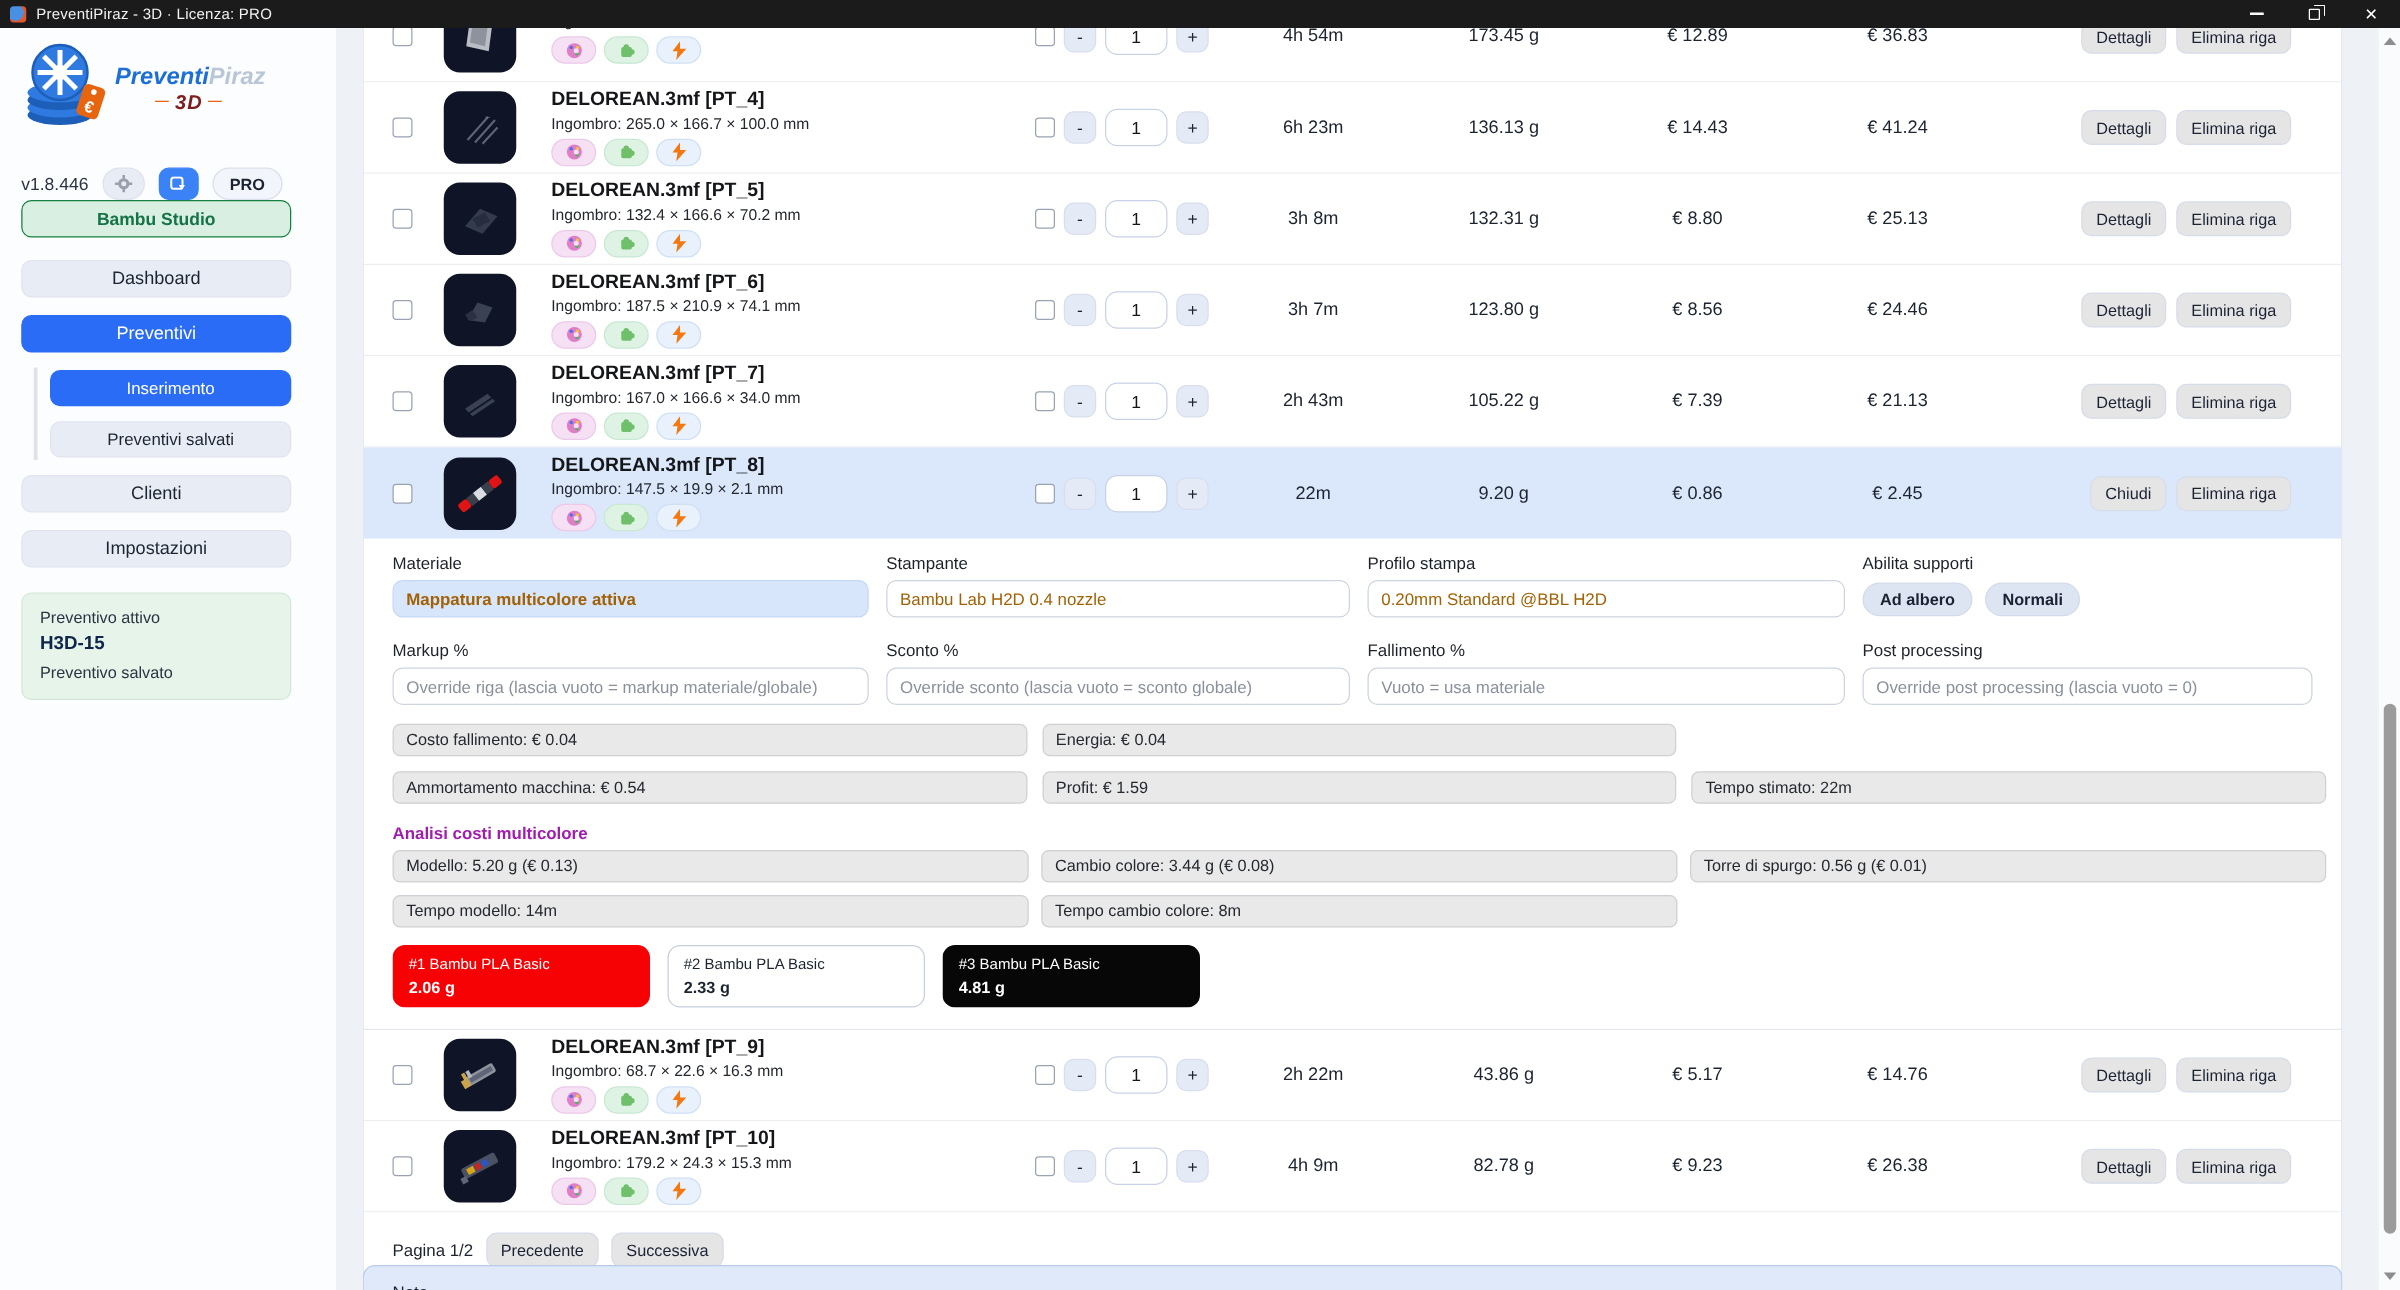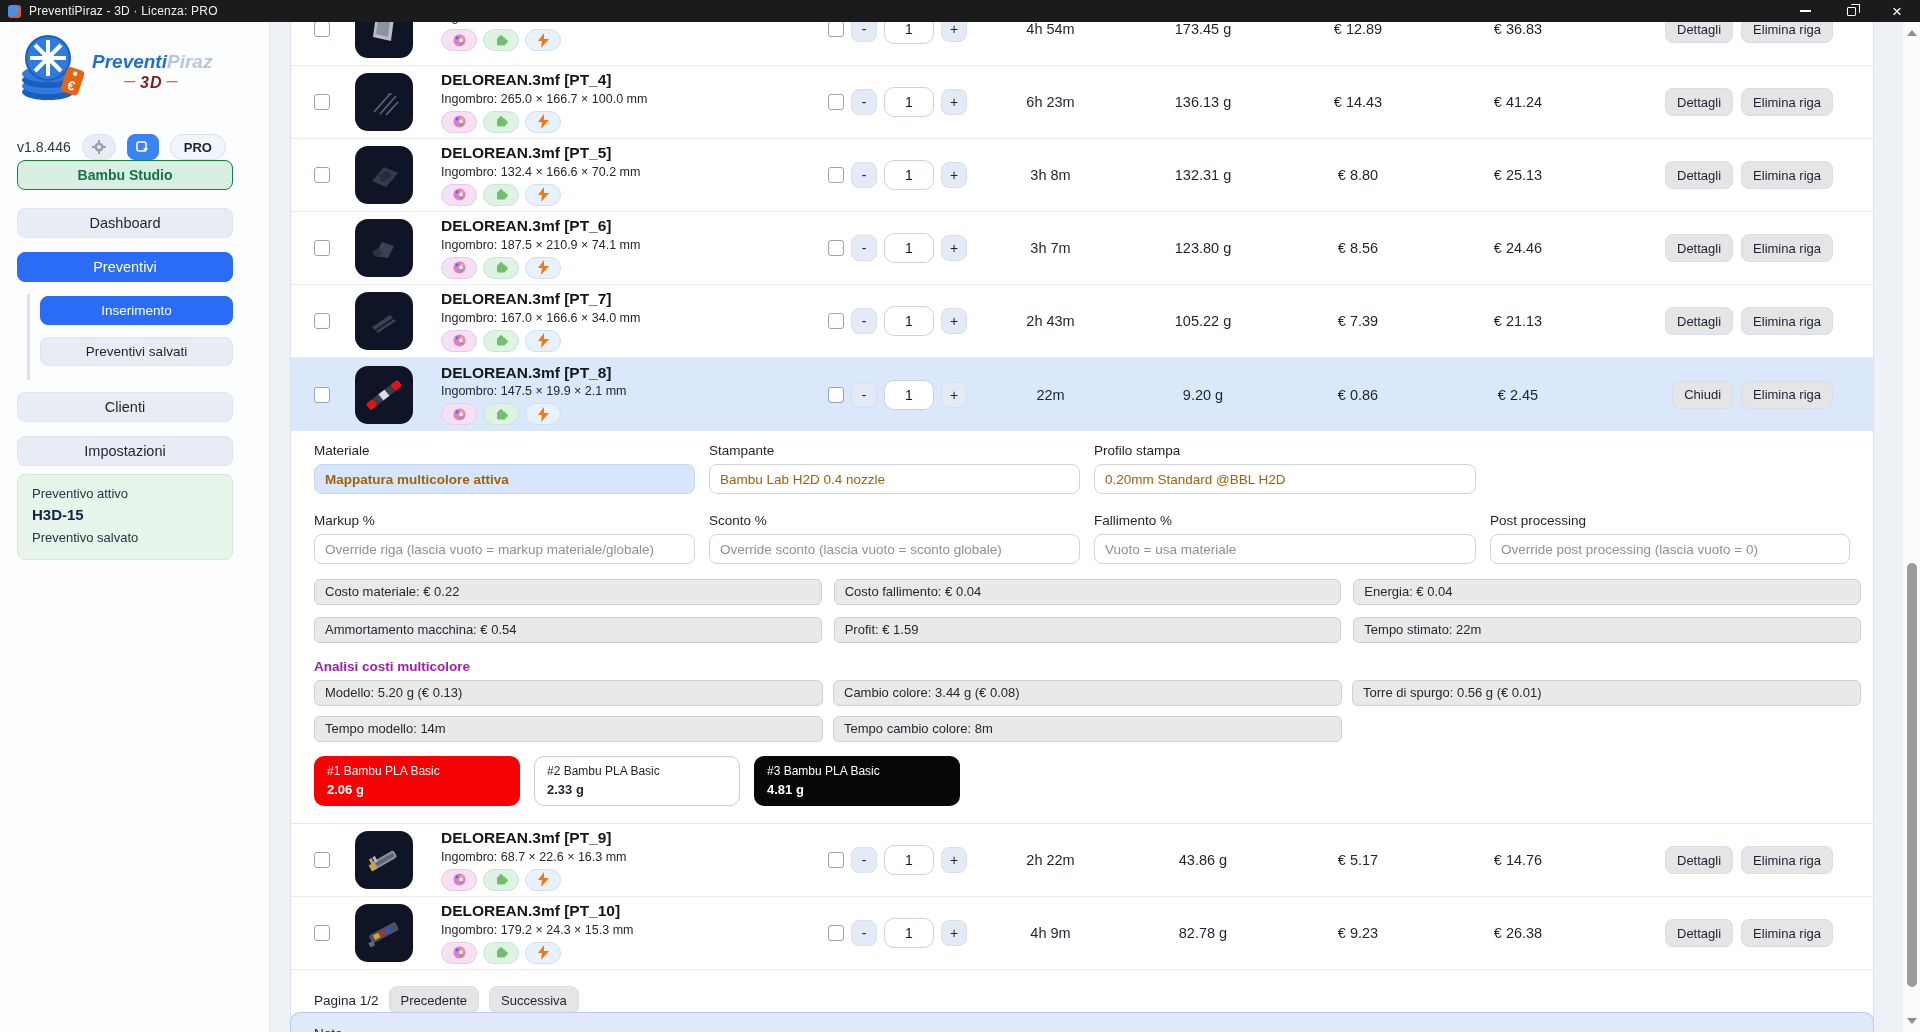--- a/index.html
+++ b/index.html
@@ -32,21 +32,21 @@
   .icon-btn.blue { width:32px; border-radius:8px; background:#3b82f6; border-color:#3b82f6; }
   .pro-badge { height:26px; padding:0 13px; border-radius:13px; background:#f2f5fc; border:1px solid #d9dfec; font-size:13px; font-weight:bold; color:#1b2430; display:flex; align-items:center; }
 
   .slicer-btn { position:absolute; top:138px; left:17px; width:216px; height:30px; border-radius:8px; background:#d9efe1; border:1px solid #15803d; color:#157347; font-weight:bold; font-size:14px; display:flex; align-items:center; justify-content:center; }
 
   .nav { position:absolute; top:186px; left:17px; width:216px; }
   .nav-btn { width:216px; height:30px; border-radius:8px; background:#e8ecf5; border:1px solid #dfe4ef; color:#1b2430; font-size:14.5px; display:flex; align-items:center; justify-content:center; margin-bottom:14px; }
   .nav-btn.active { background:#2a6cf5; border-color:#2a6cf5; color:#fff; }
   .subnav { margin:-2px 0 12px 10px; border-left:3px solid #dde1ea; padding:2px 0 2px 10px; }
   .subnav .nav-btn { width:193px; height:29px; font-size:13.5px; margin-bottom:12px; }
-  .subnav .nav-btn:last-child { margin-bottom:12px; }
+  .subnav .nav-btn:last-child { margin-bottom:0; }
 
   .quote-panel { position:absolute; top:452px; left:17px; width:216px; height:86px; background:#e6f4ea; border:1px solid #d3e8db; border-radius:8px; padding:11px 14px; }
   .quote-panel .ql1 { font-size:13px; color:#2a3442; }
   .quote-panel .ql2 { font-size:15px; font-weight:bold; color:#10254a; margin-top:5px; }
   .quote-panel .ql3 { font-size:13px; color:#2a3442; margin-top:7px; }
 
   
   .main-card { position:absolute; top:22px; left:290px; width:1584px; background:#ffffff; border:1px solid #dbe0ea; border-top:none; border-radius:0 0 10px 10px; overflow:hidden; }
 
   .trow { display:flex; align-items:center; height:73px; padding:0 40px 0 23px; border-bottom:1px solid #ebedf2; background:#fff; }
@@ -540,20 +540,27 @@
         <input class="f-input hl" value="Mappatura multicolore attiva" style="">
       </div>
       <div>
         <div class="f-label">Stampante</div>
         <input class="f-input" value="Bambu Lab H2D 0.4 nozzle" style="">
       </div>
       <div>
         <div class="f-label">Profilo stampa</div>
         <input class="f-input" value="0.20mm Standard @BBL H2D" style="">
       </div>
+      <div>
+        <div class="f-label">Abilita supporti</div>
+        <div class="support-pills">
+          <div class="pill-btn">Ad albero</div>
+          <div class="pill-btn">Normali</div>
+        </div>
+      </div>
     </div>
 
     <div class="p-fields second">
       <div>
         <div class="f-label">Markup %</div>
         <input class="f-input" placeholder="Override riga (lascia vuoto = markup materiale/globale)" style="">
       </div>
       <div>
         <div class="f-label">Sconto %</div>
         <input class="f-input" placeholder="Override sconto (lascia vuoto = sconto globale)" style="">
@@ -562,21 +569,20 @@
         <div class="f-label">Fallimento %</div>
         <input class="f-input" placeholder="Vuoto = usa materiale" style="">
       </div>
       <div>
         <div class="f-label">Post processing</div>
         <input class="f-input" placeholder="Override post processing (lascia vuoto = 0)" style="">
       </div>
     </div>
 
     <div class="p-chips3col">
-      <div class="chip">Costo materiale: € 0.22</div>
       <div class="chip">Costo fallimento: € 0.04</div>
       <div class="chip">Energia: € 0.04</div>
     </div>
     <div class="p-chips3col second">
       <div class="chip">Ammortamento macchina: € 0.54</div>
       <div class="chip">Profit: € 1.59</div>
       <div class="chip">Tempo stimato: 22m</div>
     </div>
 
     <div class="p-mc-title">Analisi costi multicolore</div>

